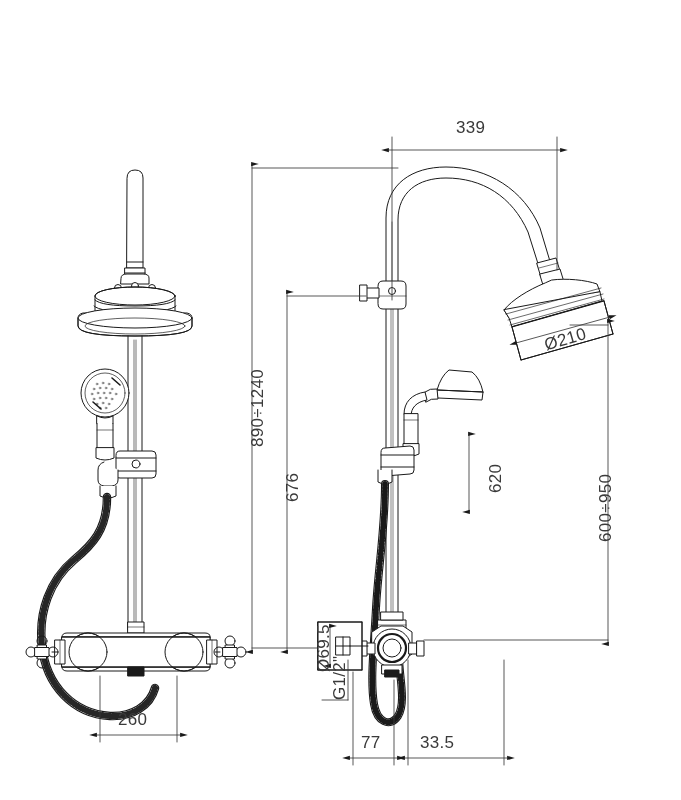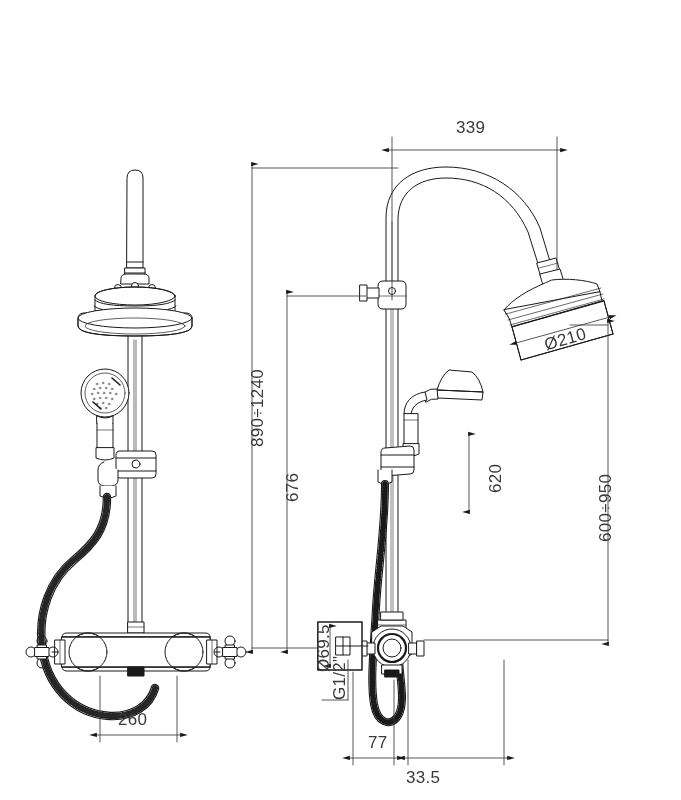--- a/index.html
+++ b/index.html
@@ -373,19 +373,19 @@
   <div class="dimtxt vert" style="left:486px;top:493px;transform:rotate(-90deg);">620</div>
 
   <div class="dimtxt vert" style="left:596px;top:542px;transform:rotate(-90deg);">600÷950</div>
 
   <div class="dimtxt" style="left:542px;top:336px;transform:rotate(-16deg);transform-origin:0 0;">Ø210</div>
 
   <div class="dimtxt vert" style="left:314px;top:672px;transform:rotate(-90deg);">Ø69.5</div>
 
   <div class="dimtxt vert" style="left:330px;top:700px;transform:rotate(-90deg);">G1/2"</div>
 
-  <div class="dimtxt" style="left:361px;top:733px;margin-left:7px;">77</div>
-
-  <div class="dimtxt" style="left:406px;top:733px;margin-top:35px;">33.5</div>
+  <div class="dimtxt" style="left:361px;top:733px;">77</div>
+
+  <div class="dimtxt" style="left:420px;top:733px;">33.5</div>
 
   <div class="dimtxt" style="left:118px;top:710px;">260</div>
 
 </div>
 
 </body></html>

